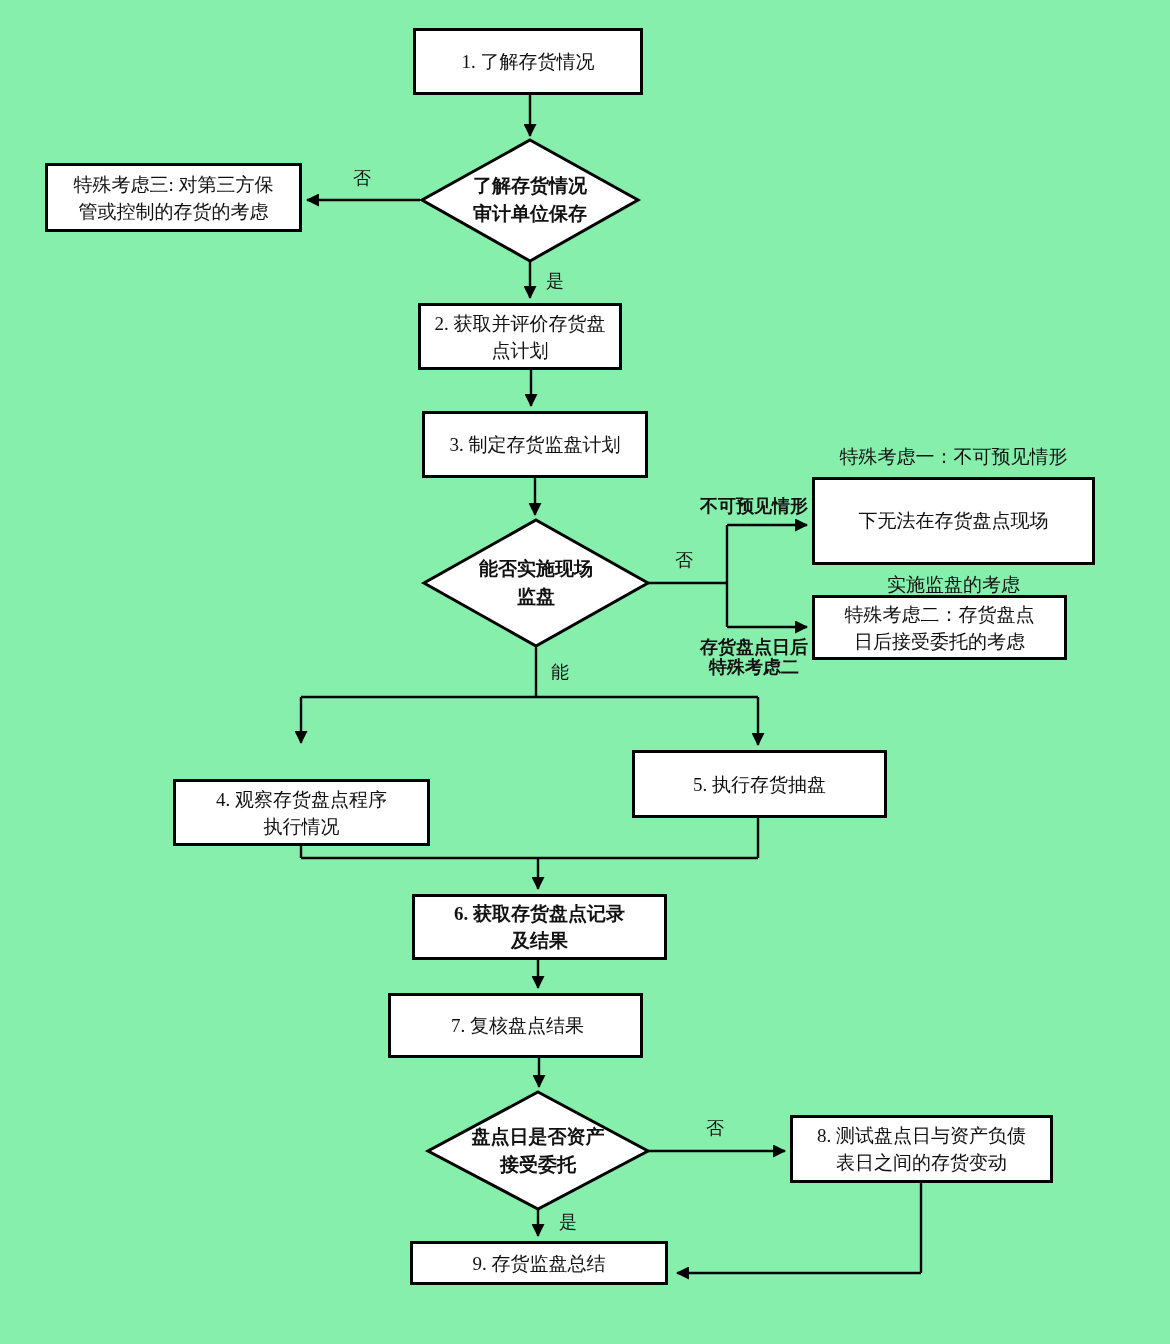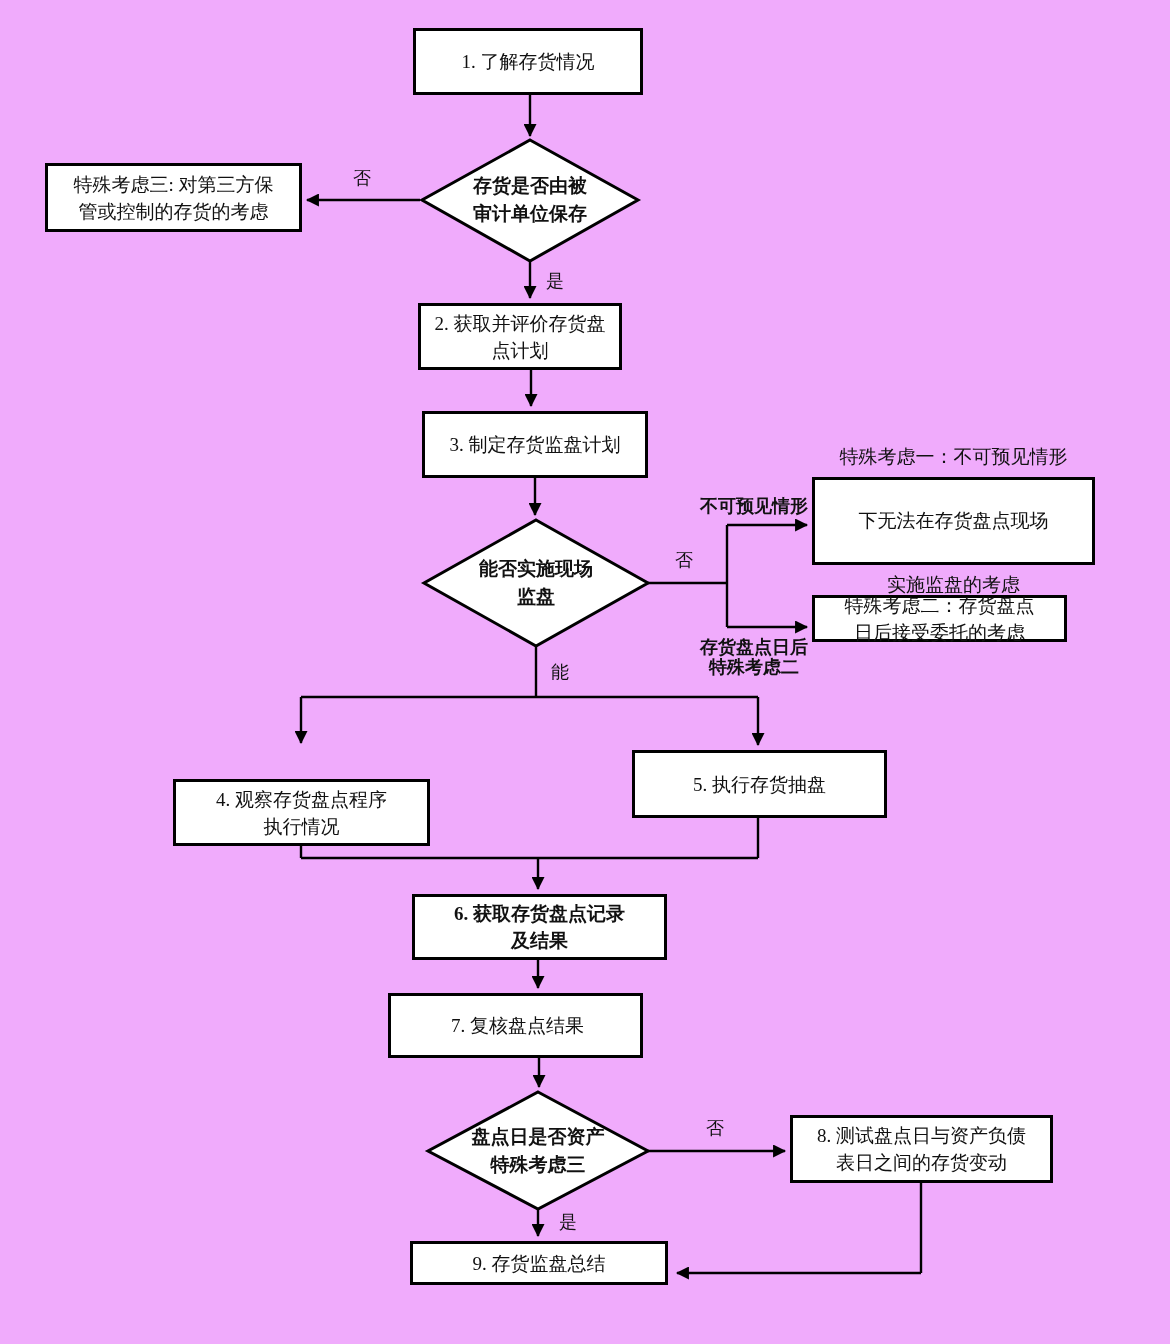--- a/index.html
+++ b/index.html
@@ -3,21 +3,21 @@
 <meta charset="utf-8">
 <style>
   html, body {
     margin: 0; padding: 0;
     background: #ffffff;
   }
   #canvas {
     position: relative;
     width: 1170px;
     height: 1344px;
-    background: #f0abfc;
+    background: #86efac;
     font-family: "Liberation Serif", "DejaVu Serif", serif;
     color: #111111;
     overflow: hidden;
   }
   #wires {
     position: absolute;
     left: 0; top: 0;
     width: 1170px; height: 1344px;
   }
   .node {
@@ -116,21 +116,21 @@
   <div class="node" style="left:422px; top:411px; width:226px; height:67px;">
     <div>3. 制定存货监盘计划</div>
   </div>
 
   <div class="node" style="left:812px; top:477px; width:283px; height:88px; line-height:26px;gap:38px;">
     <div>特殊考虑一：不可预见情形</div>
     <div>下无法在存货盘点现场</div>
     <div>实施监盘的考虑</div>
   </div>
 
-  <div class="node" style="left:812px; top:595px; width:255px; height:47px;">
+  <div class="node" style="left:812px; top:595px; width:255px; height:65px;">
     <div>特殊考虑二：存货盘点</div>
     <div>日后接受委托的考虑</div>
   </div>
 
   <div class="node" style="left:173px; top:748px; width:257px; height:67px;margin-top:31px;">
     <div>4. 观察存货盘点程序</div>
     <div>执行情况</div>
   </div>
 
   <div class="node" style="left:632px; top:750px; width:255px; height:68px;">
@@ -149,32 +149,32 @@
   <div class="node" style="left:790px; top:1115px; width:263px; height:68px;">
     <div>8. 测试盘点日与资产负债</div>
     <div>表日之间的存货变动</div>
   </div>
 
   <div class="node" style="left:410px; top:1241px; width:258px; height:44px;">
     <div>9. 存货监盘总结</div>
   </div>
 
   <div class="diamond-label" style="left:440px; top:170px; width:180px; height:60px;">
-    <div>存货是否由被</div>
+    <div>了解存货情况</div>
     <div>审计单位保存</div>
   </div>
 
   <div class="diamond-label" style="left:446px; top:553px; width:180px; height:60px;">
     <div>能否实施现场</div>
     <div>监盘</div>
   </div>
 
   <div class="diamond-label" style="left:448px; top:1121px; width:180px; height:60px;">
     <div>盘点日是否资产</div>
-    <div>特殊考虑三</div>
+    <div>接受委托</div>
   </div>
 
   <span class="edge-label" style="left:353px; top:168px;">否</span>
 
   <span class="edge-label" style="left:546px; top:271px;">是</span>
 
   <span class="edge-label" style="left:675px; top:550px;">否</span>
 
   <span class="edge-label bold" style="left:700px; top:496px;">不可预见情形</span>
 

